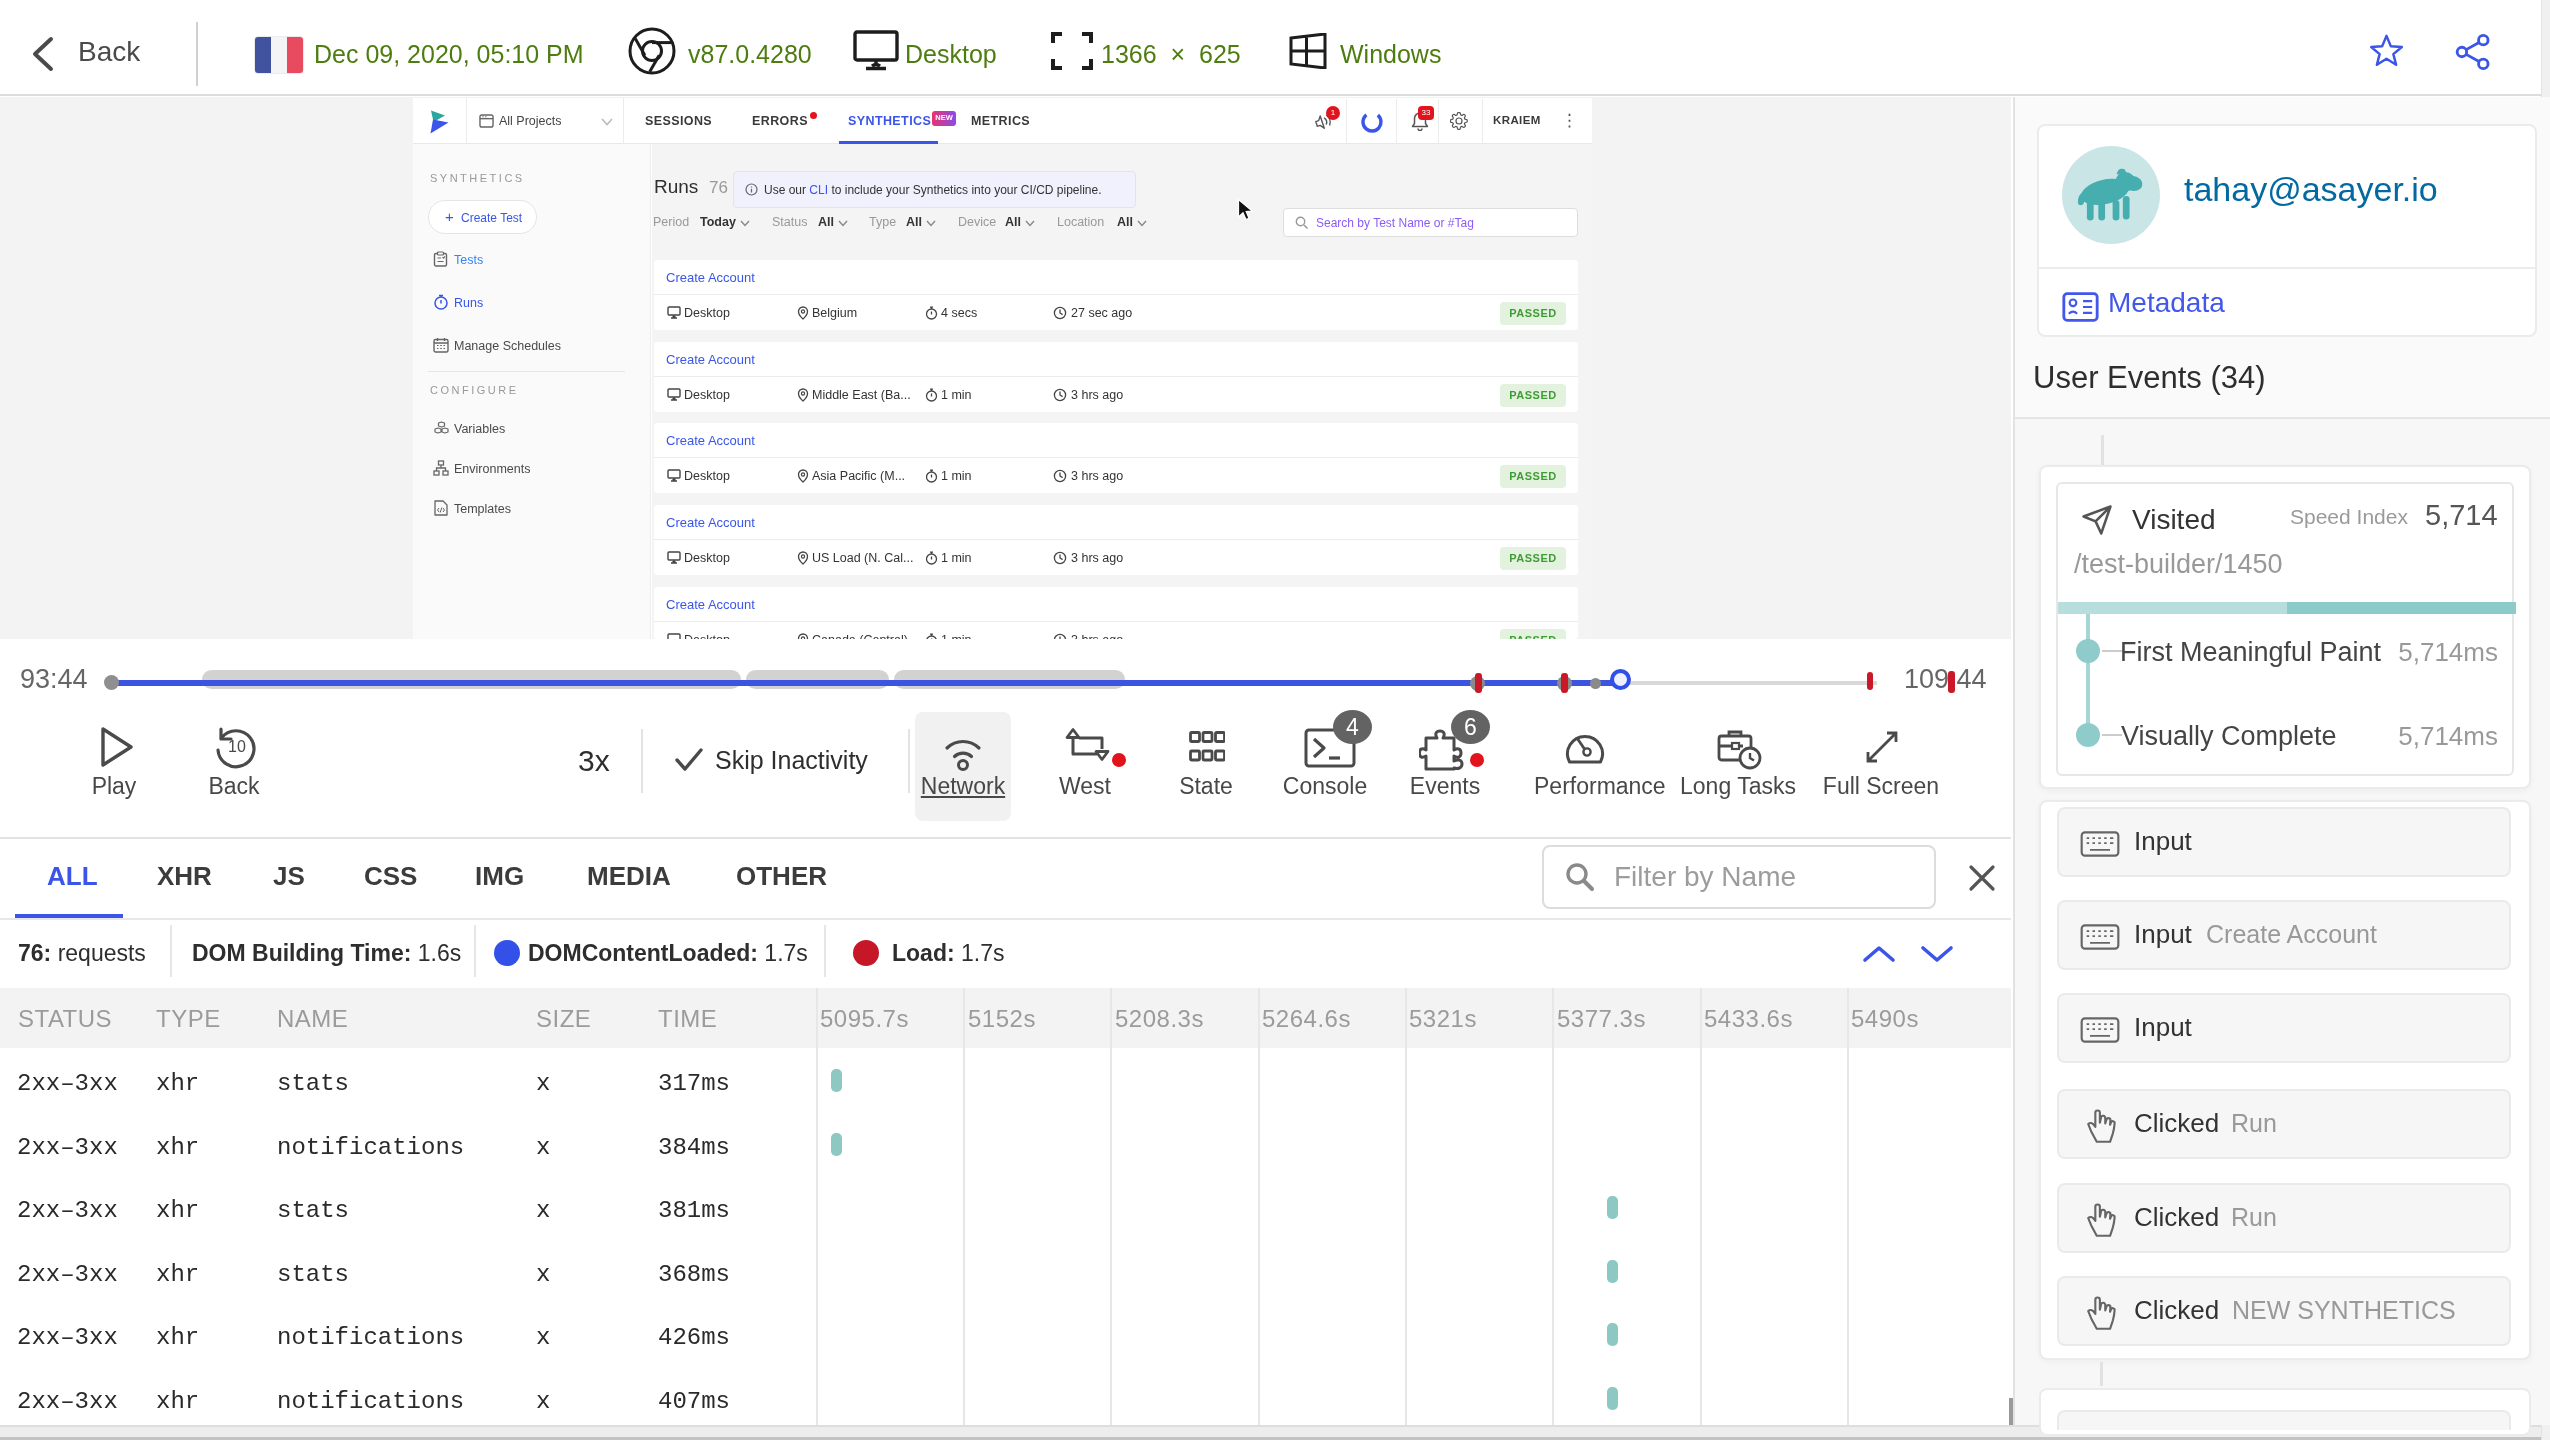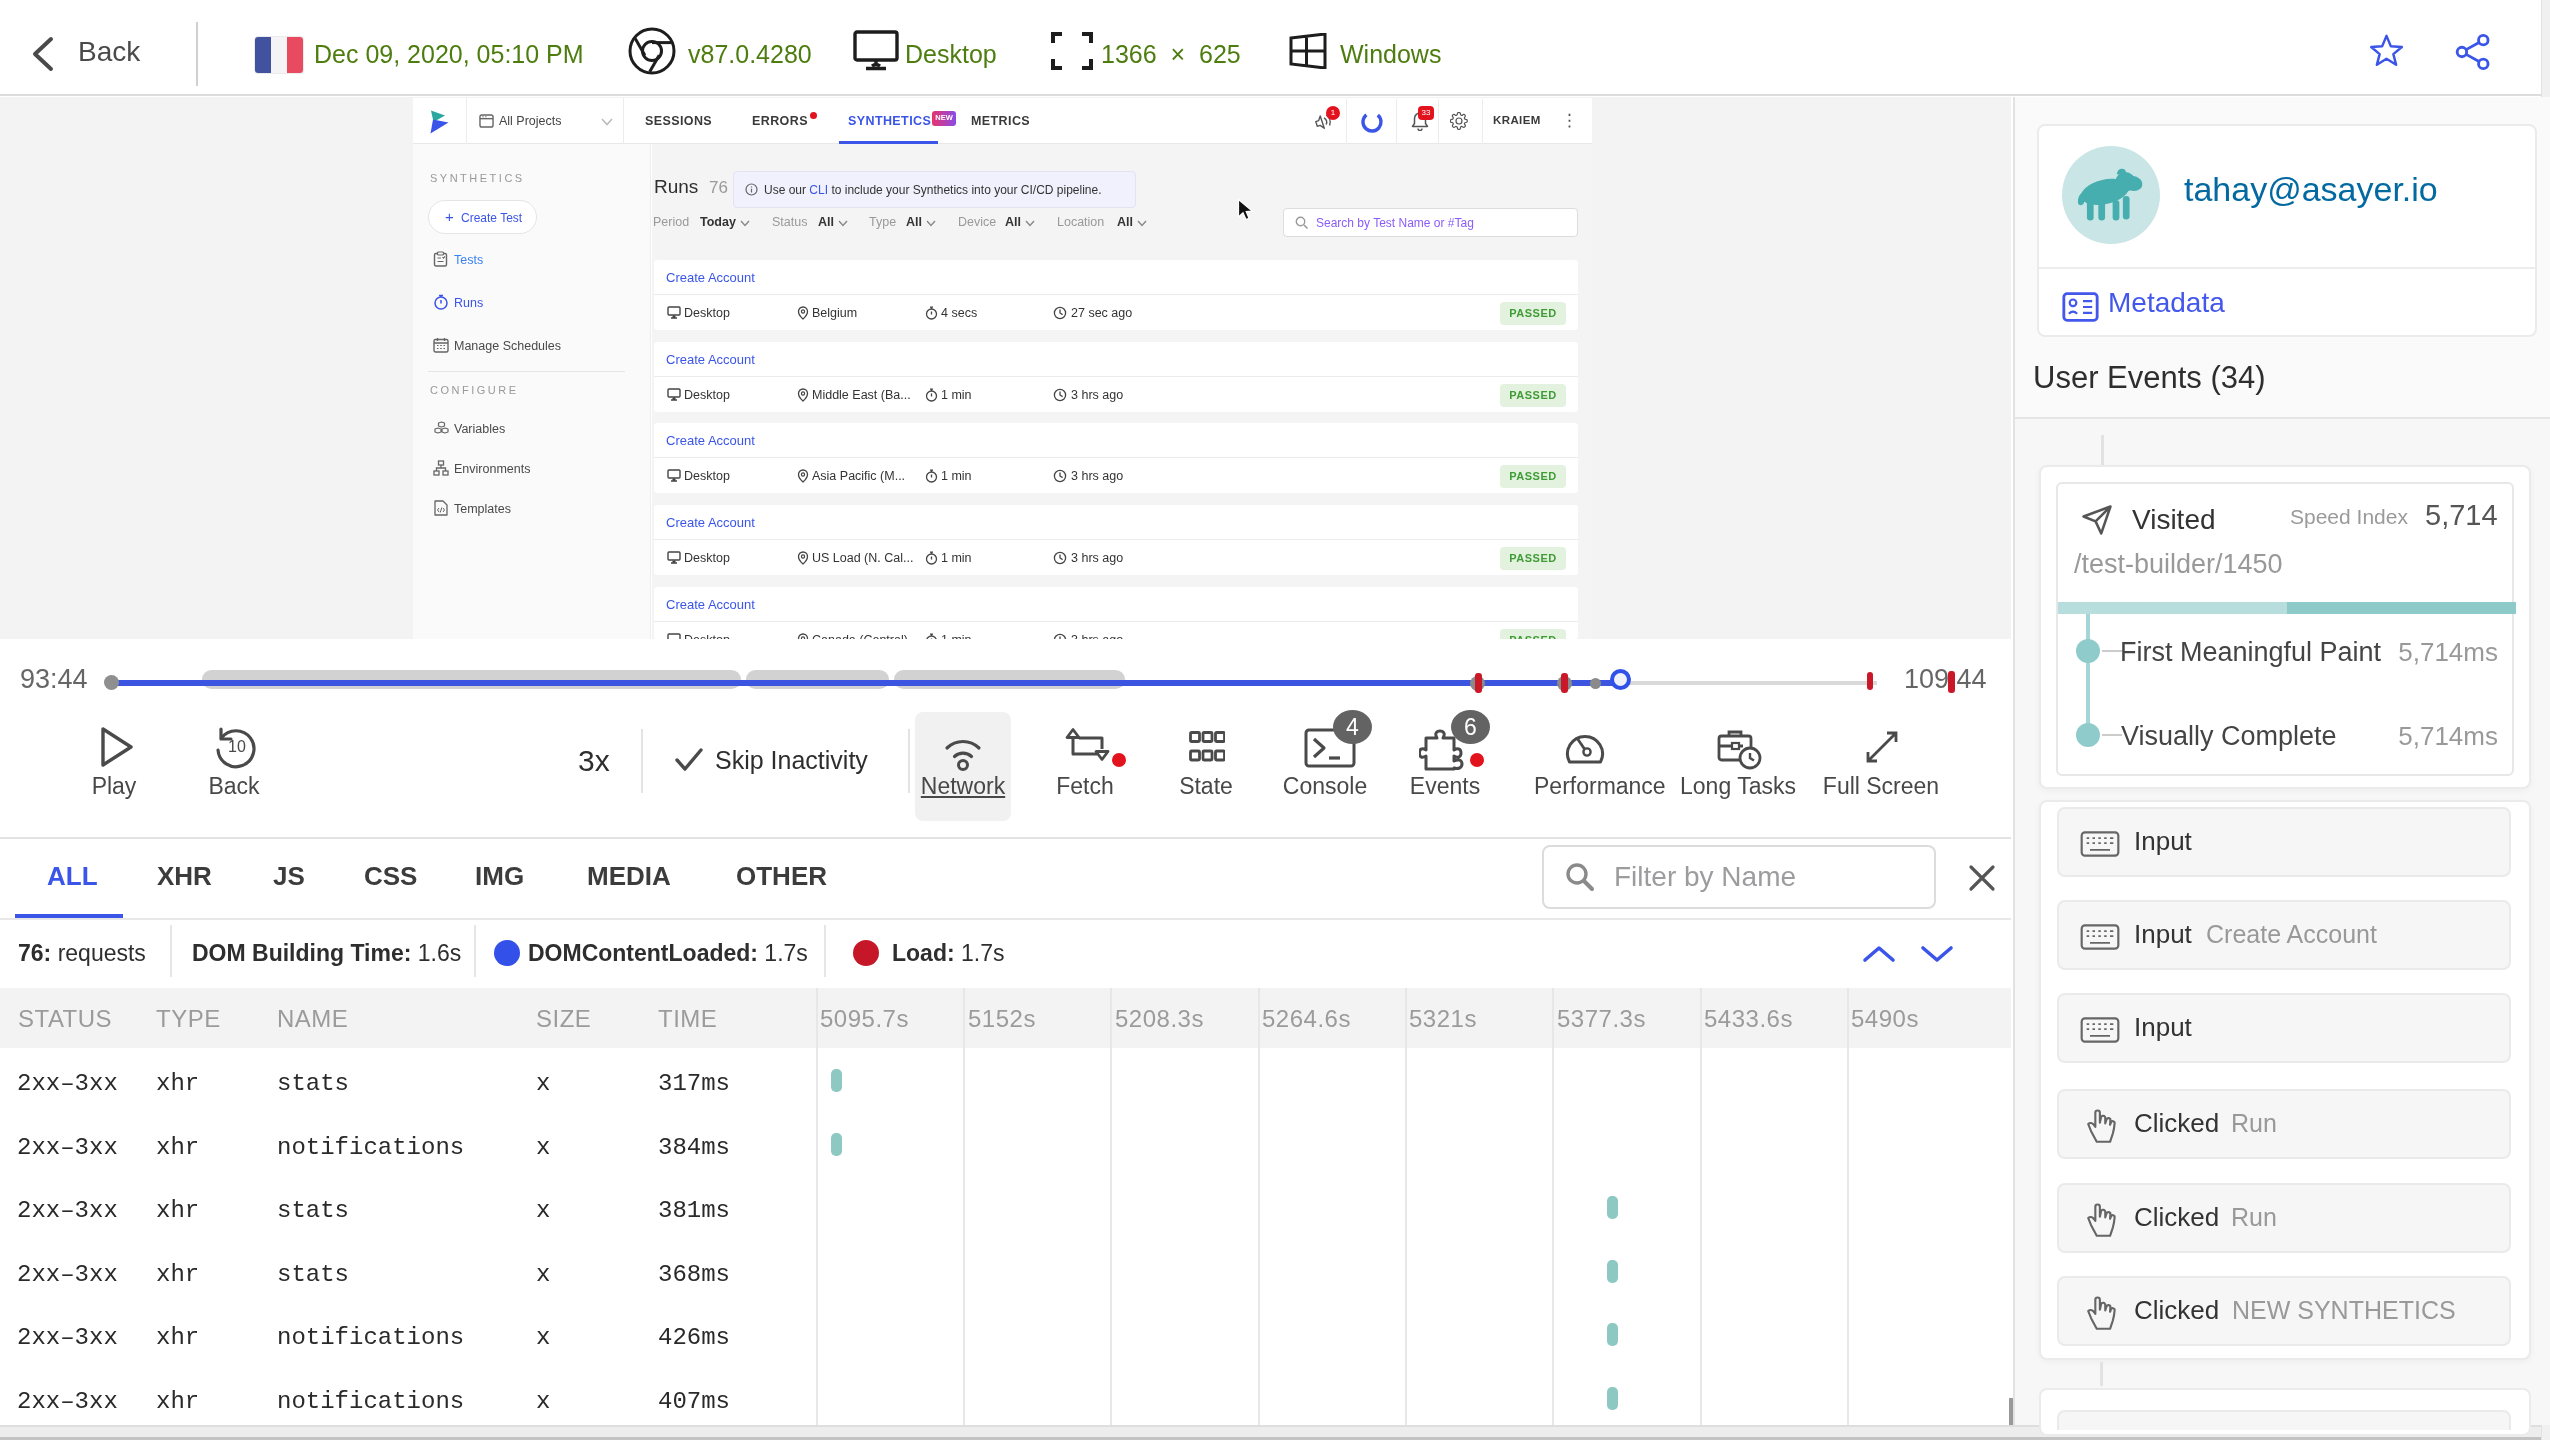--- a/index.html
+++ b/index.html
@@ -396,21 +396,21 @@
       <circle cx="25" cy="34" r="4.5" fill="none" stroke="#4a4a4a" stroke-width="3"></circle>
     </svg>
     <div class="ctlabel" style="left:913px;top:134px;width:100px;text-decoration:underline;">Network</div>
     <svg class="abs" style="left:1064px;top:88px" width="62" height="46" viewBox="0 0 62 46">
       <path d="M15 11 L38 11 L38 22" fill="none" stroke="#4a4a4a" stroke-width="3" stroke-linejoin="round"></path>
       <path d="M33 27 L9 27 L9 11" fill="none" stroke="#4a4a4a" stroke-width="3" stroke-linejoin="round"></path>
       <path d="M9 2.5 L3 10.5 L15 10.5 Z" fill="none" stroke="#4a4a4a" stroke-width="2.8" stroke-linejoin="round"></path>
       <path d="M38 32.5 L32 24.5 L44 24.5 Z" fill="none" stroke="#4a4a4a" stroke-width="2.8" stroke-linejoin="round"></path>
       <circle cx="55" cy="33" r="7" fill="#e3131e"></circle>
     </svg>
-    <div class="ctlabel" style="left:1035px;top:134px;width:100px;">Fetch</div>
+    <div class="ctlabel" style="left:1035px;top:134px;width:100px;">West</div>
     <svg class="abs" style="left:1189px;top:92px" width="36" height="33" viewBox="0 0 36 33">
       <g fill="none" stroke="#4a4a4a" stroke-width="2.8">
         <rect x="1.5" y="1.5" width="9" height="9" rx="1"></rect>
           <rect x="14" y="1.5" width="9" height="9" rx="1"></rect>
           <rect x="26.5" y="1.5" width="9" height="9" rx="1"></rect>
         <rect x="1.5" y="20" width="9" height="9" rx="1"></rect>
           <rect x="14" y="20" width="9" height="9" rx="1"></rect>
           <rect x="26.5" y="20" width="9" height="9" rx="1"></rect>
       </g>
     </svg>

